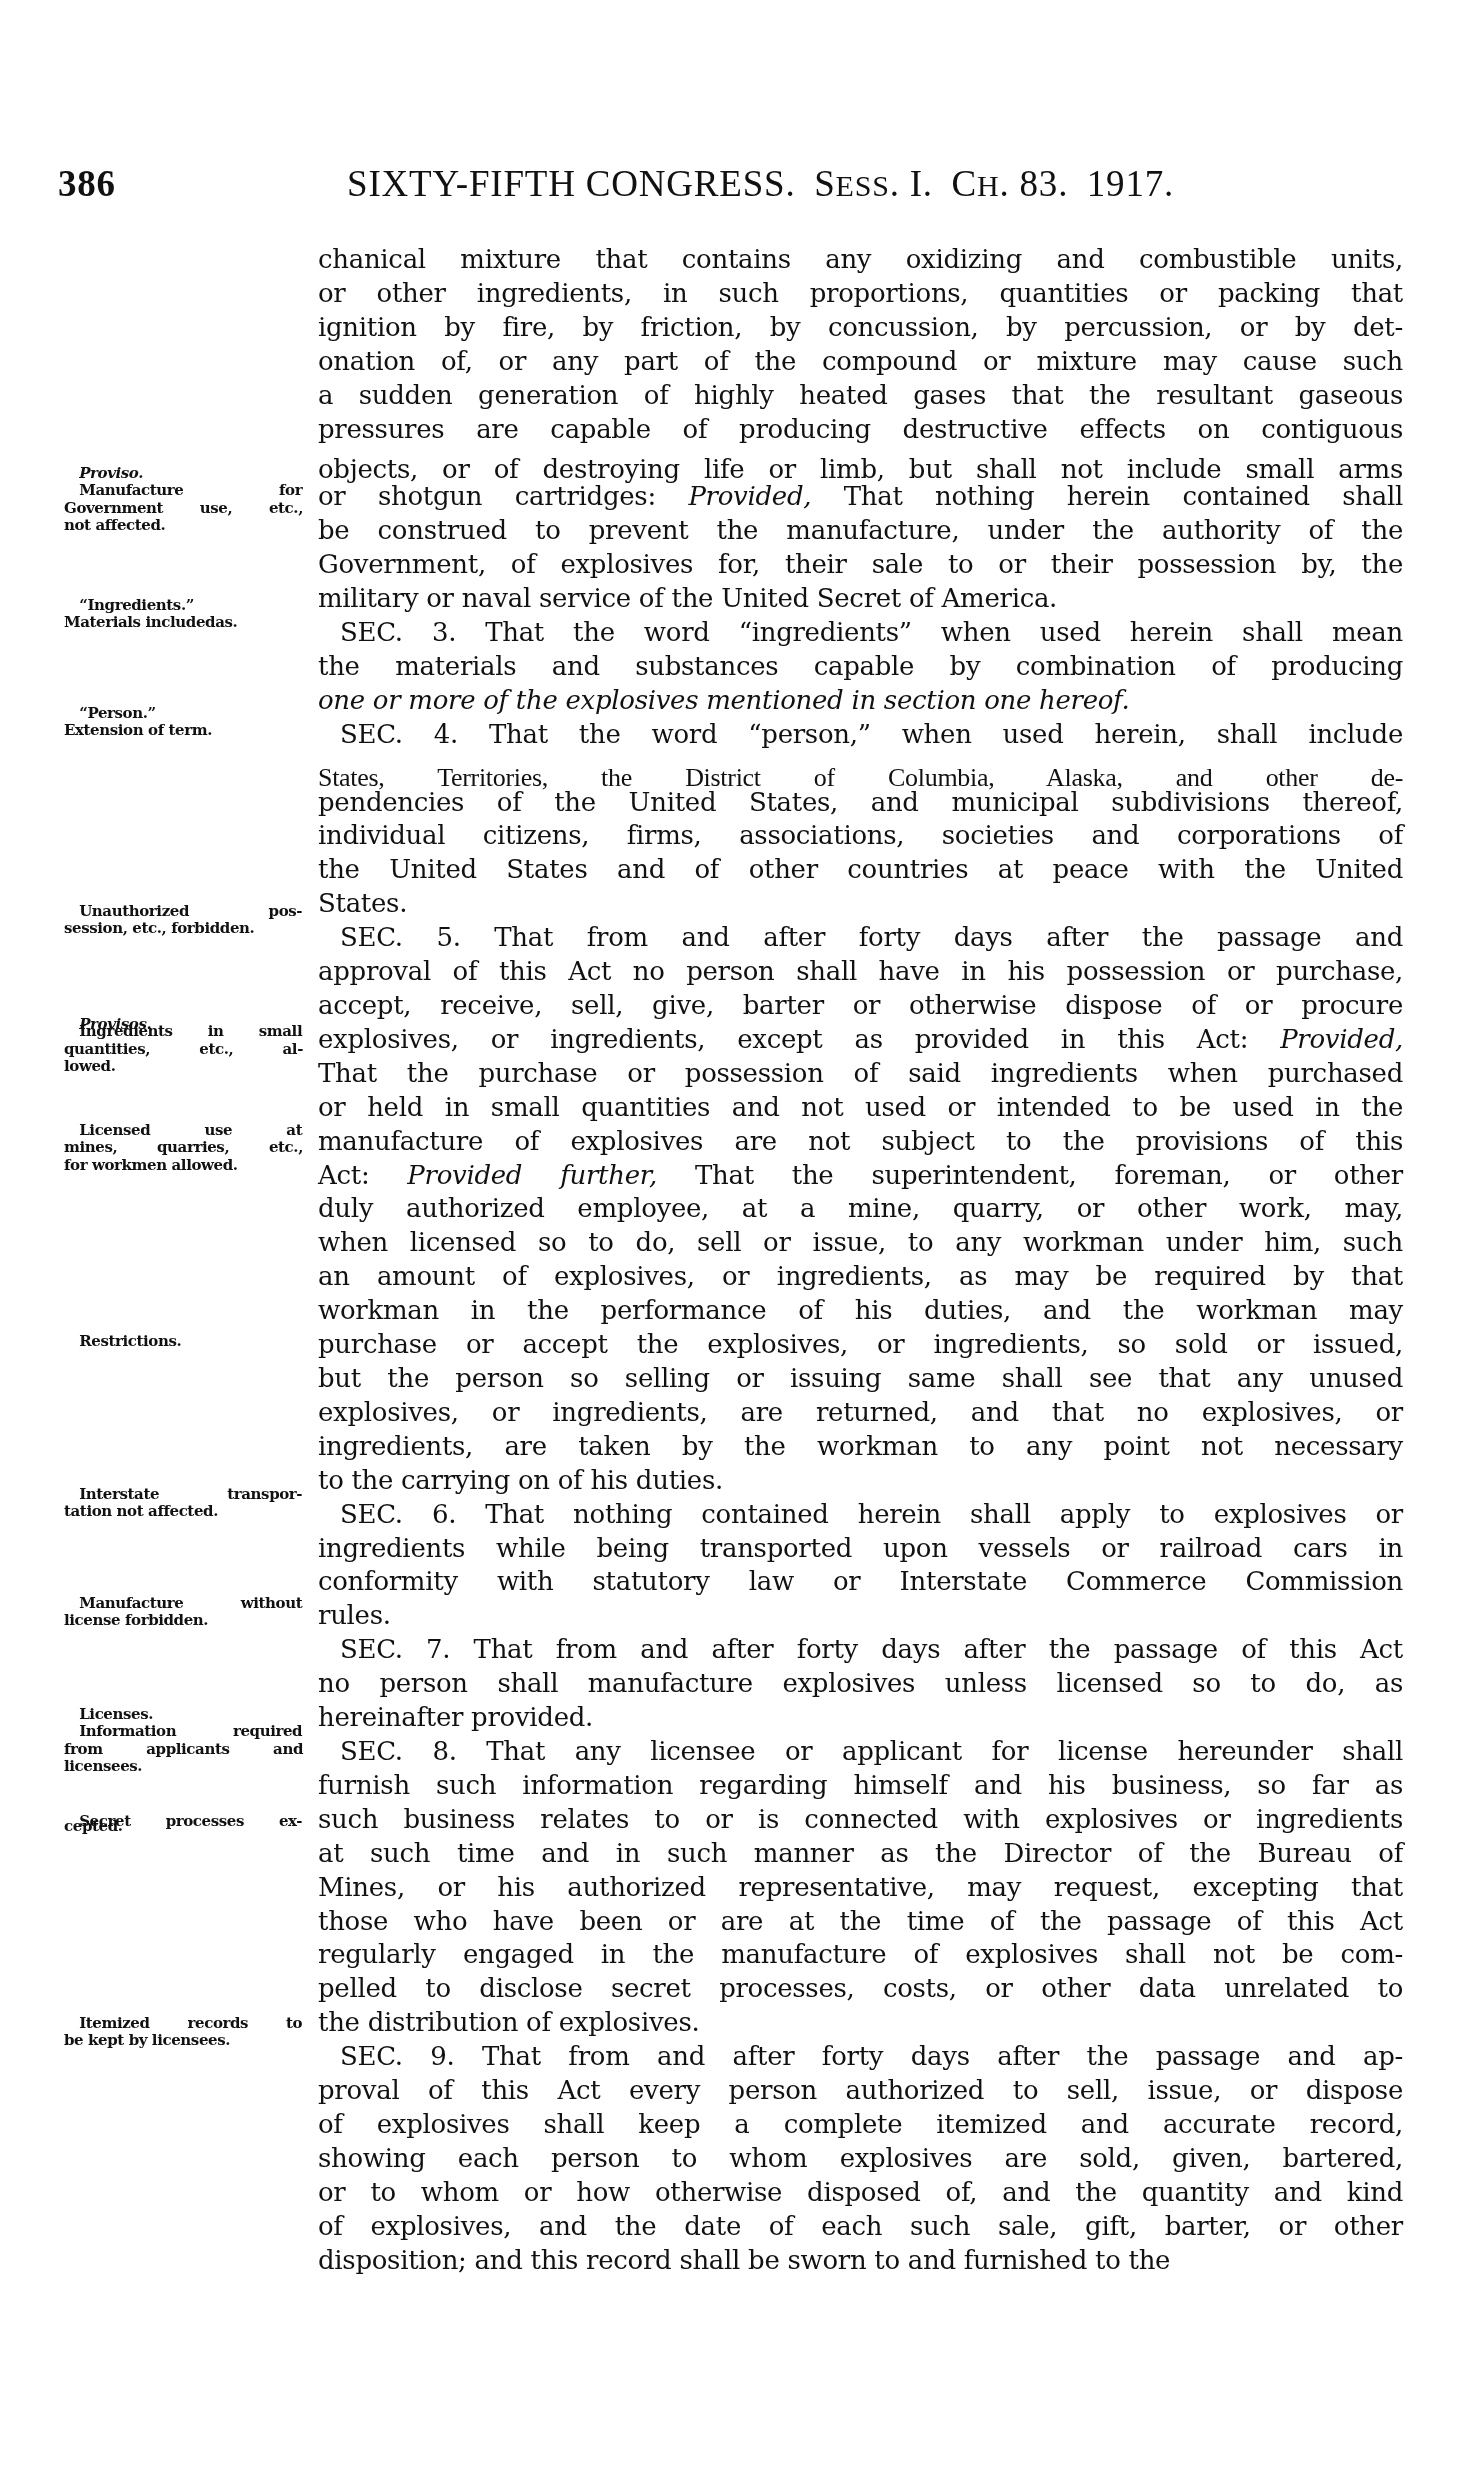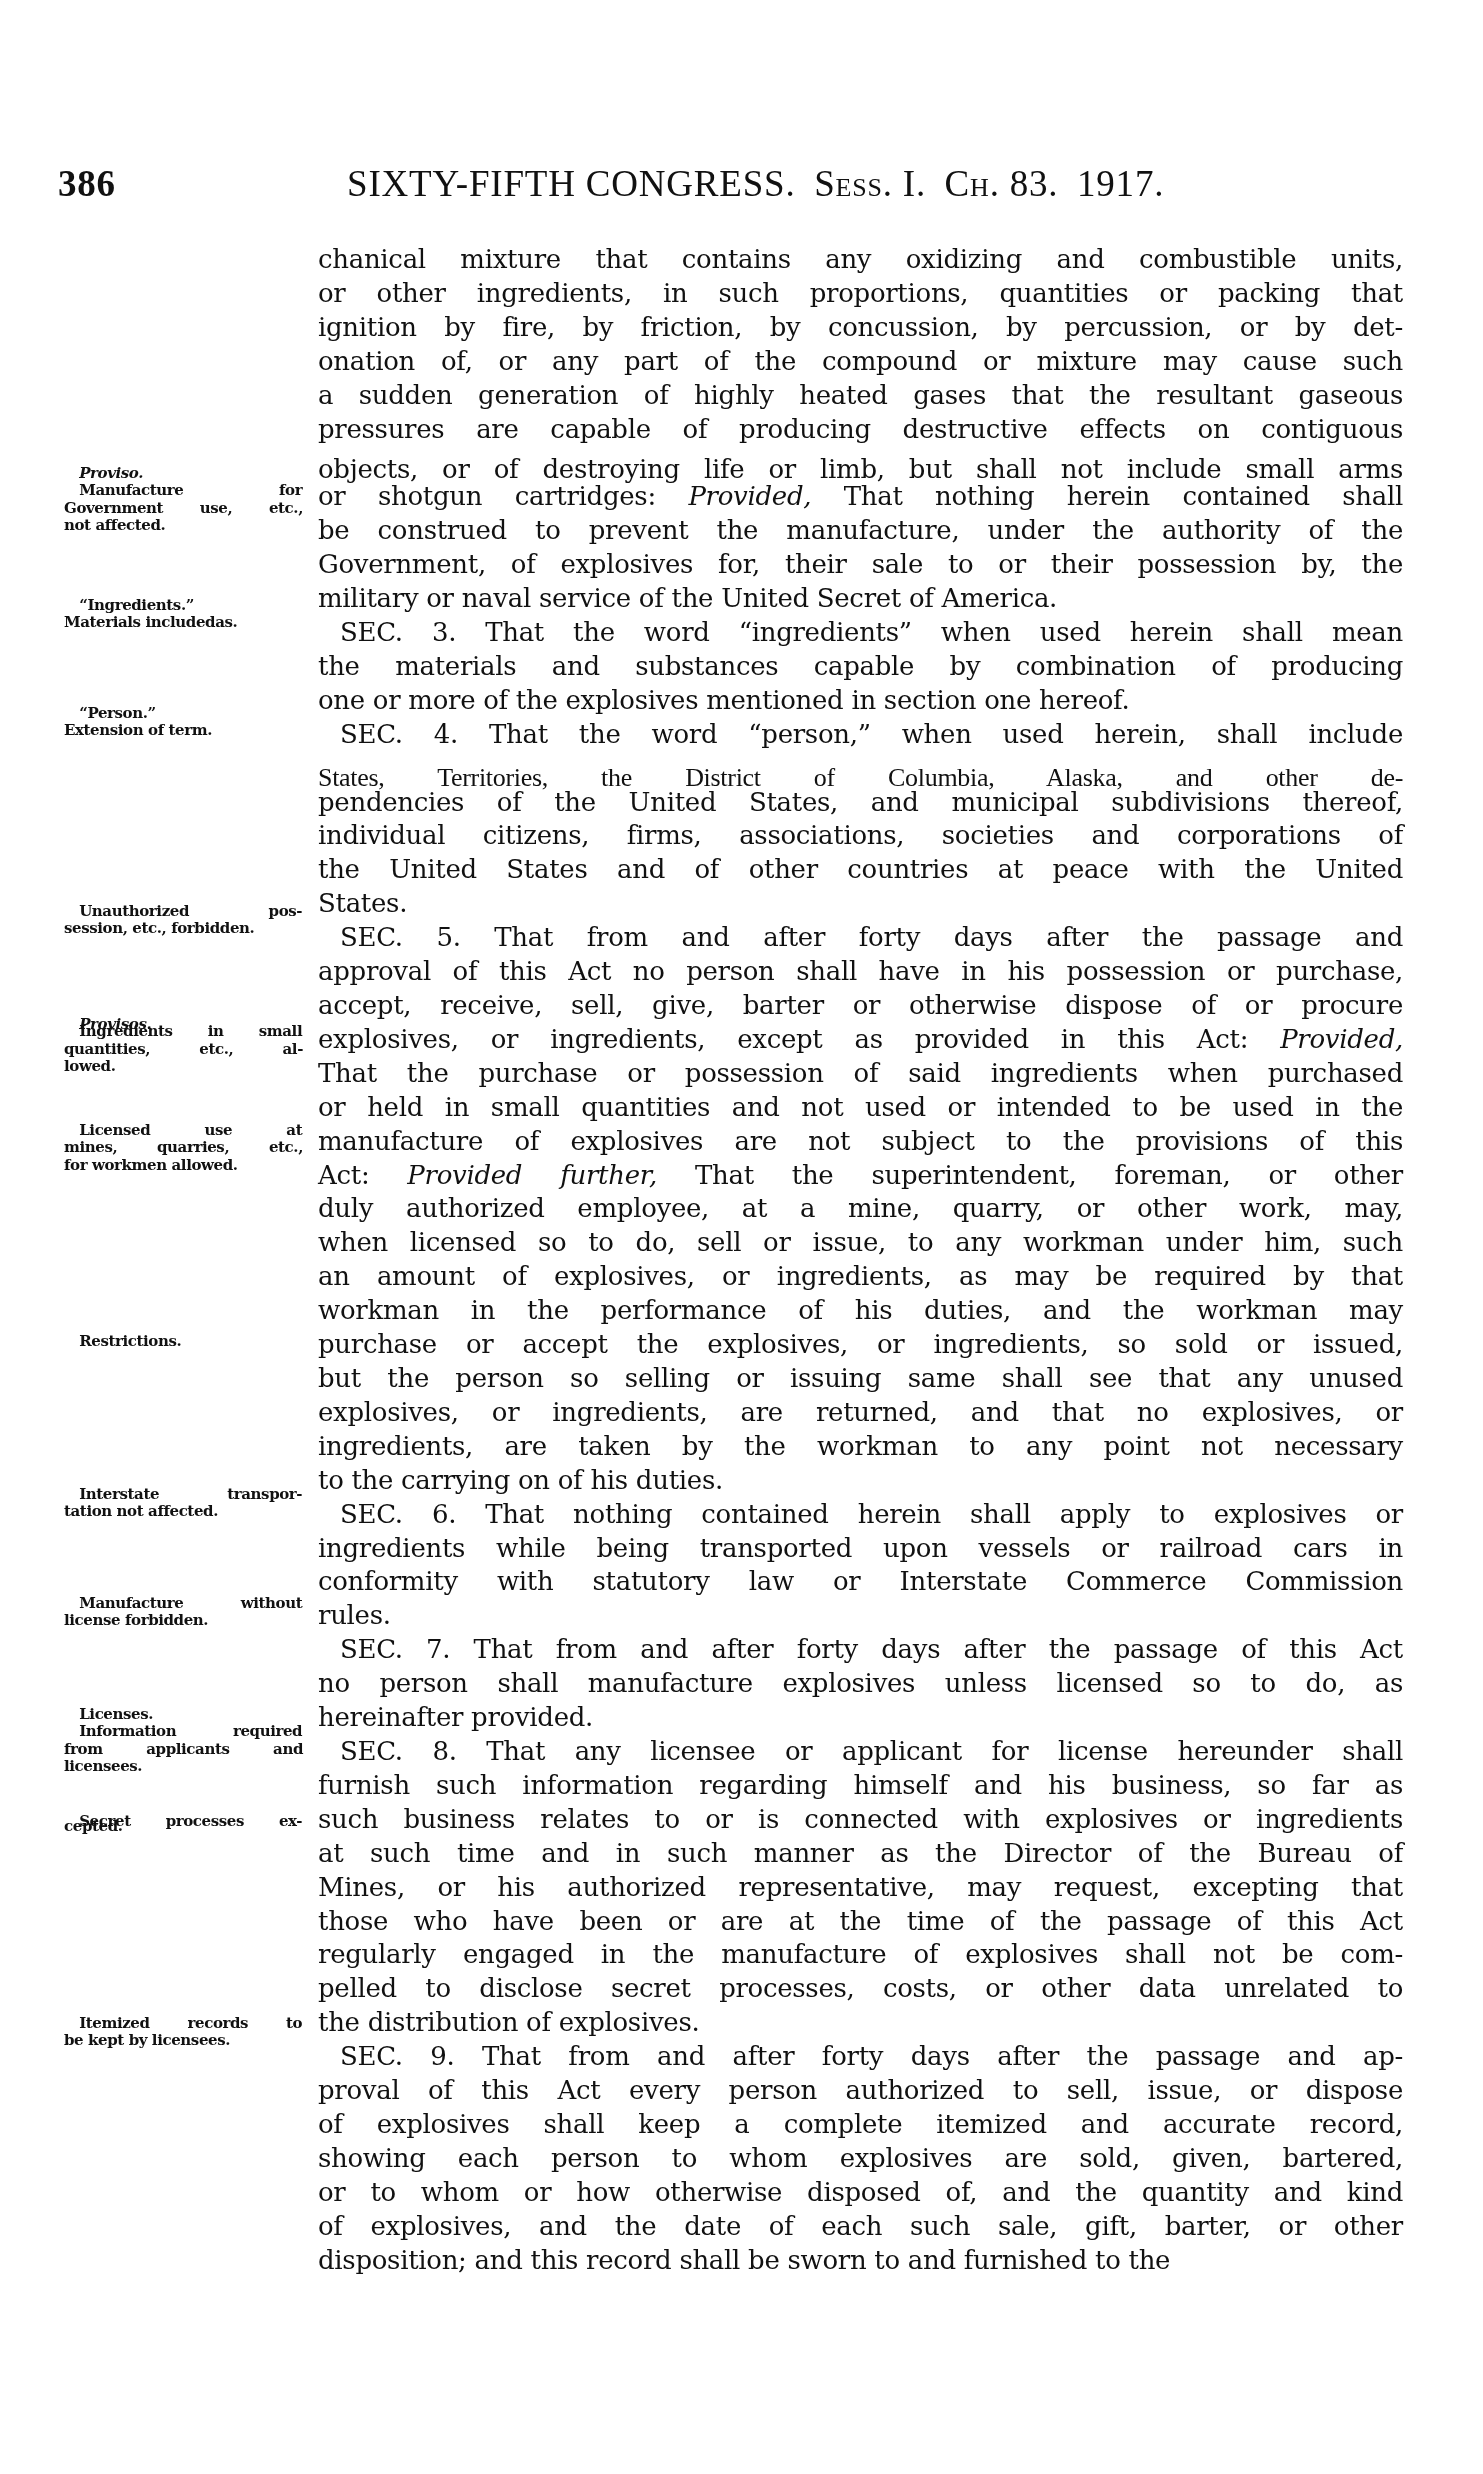--- a/index.html
+++ b/index.html
@@ -1,21 +1,21 @@
 <!DOCTYPE html>
 <html style="font-size:13.5px"><head>
 <meta charset="utf-8">
 <style>
   html, body { margin: 0; padding: 0; background: #ffffff; }
   body { width: 1483px; height: 2475px; position: relative; overflow: hidden; color: #111; }
   .page { position: absolute; left: 0; top: 0; width: 1483px; height: 2475px; background: #fff; }
   .header { position: absolute; top: 162px; left: 0; width: 1483px; height: 44px; font-family: "Liberation Serif", "DejaVu Serif", serif; font-size: 37px; line-height: 44px; }
   .page-number { position: absolute; left: 58px; top: 0; font-weight: bold; letter-spacing: 0.8px; }
   .running-head { position: absolute; left: 347px; top: 0; width: 981px; white-space: nowrap; letter-spacing: 0.8px; }
-  .running-head .sc { font-size: 26px; }
+  .running-head .sc { font-size: 30px; }
   .running-head .gap { display: inline-block; width: 18.6px; }
 
   .body-text { position: absolute; left: 318px; top: 0; width: 1085px; font-family: "DejaVu Serif", "Liberation Serif", serif; font-size: 26px; }
   .line { position: absolute; left: 0; width: 1085px; height: 34px; line-height: 34px; white-space: nowrap; text-align: justify; text-align-last: justify; letter-spacing: -0.3px; }
   .line.last { text-align-last: left; }
   .line.indent { padding-left: 22px; width: 1063px; }
   .line i { font-style: italic; }
   .sec { font-variant: small-caps; }
 
   .margin { position: absolute; left: 64px; width: 239px; font-family: "DejaVu Serif", "Liberation Serif", serif; font-size: 15px; font-weight: bold; }
@@ -43,21 +43,21 @@
       <div class="line" style="top: 344px;">onation of, or any part of the compound or mixture may cause such</div>
       <div class="line" style="top: 378px;">a sudden generation of highly heated gases that the resultant gaseous</div>
       <div class="line" style="top: 412px;">pressures are capable of producing destructive effects on contiguous</div>
       <div class="line" style="top: 452px;">objects, or of destroying life or limb, but shall not include small arms</div>
       <div class="line" style="top: 479px;"><span>or shotgun cartridges: </span><i>Provided,</i><span> That nothing herein contained shall</span></div>
       <div class="line" style="top: 513px;">be construed to prevent the manufacture, under the authority of the</div>
       <div class="line" style="top: 547px;">Government, of explosives for, their sale to or their possession by, the</div>
       <div class="line last" style="top: 581px;">military or naval service of the United Secret of America.</div>
       <div class="line indent" style="top: 615px;"><span class="sec">SEC. 3.</span><span> That the word “ingredients” when used herein shall mean</span></div>
       <div class="line" style="top: 649px;">the materials and substances capable by combination of producing</div>
-      <div class="line last" style="top: 683px;">one or more of the explosives mentioned in section one hereof.</div>
+      <div class="line last" style="top: 683px; font-style: italic;">one or more of the explosives mentioned in section one hereof.</div>
       <div class="line indent" style="top: 717px;"><span class="sec">SEC. 4.</span><span> That the word “person,” when used herein, shall include</span></div>
       <div class="line" style="top: 761px; font-family: Liberation Serif, serif;">States, Territories, the District of Columbia, Alaska, and other de-</div>
       <div class="line" style="top: 785px;">pendencies of the United States, and municipal subdivisions thereof,</div>
       <div class="line" style="top: 818px;">individual citizens, firms, associations, societies and corporations of</div>
       <div class="line" style="top: 852px;">the United States and of other countries at peace with the United</div>
       <div class="line last" style="top: 886px;">States.</div>
       <div class="line indent" style="top: 920px;"><span class="sec">SEC. 5.</span><span> That from and after forty days after the passage and</span></div>
       <div class="line" style="top: 954px;">approval of this Act no person shall have in his possession or purchase,</div>
       <div class="line" style="top: 988px;">accept, receive, sell, give, barter or otherwise dispose of or procure</div>
       <div class="line" style="top: 1022px;"><span>explosives, or ingredients, except as provided in this Act: </span><i>Provided,</i><span></span></div>

